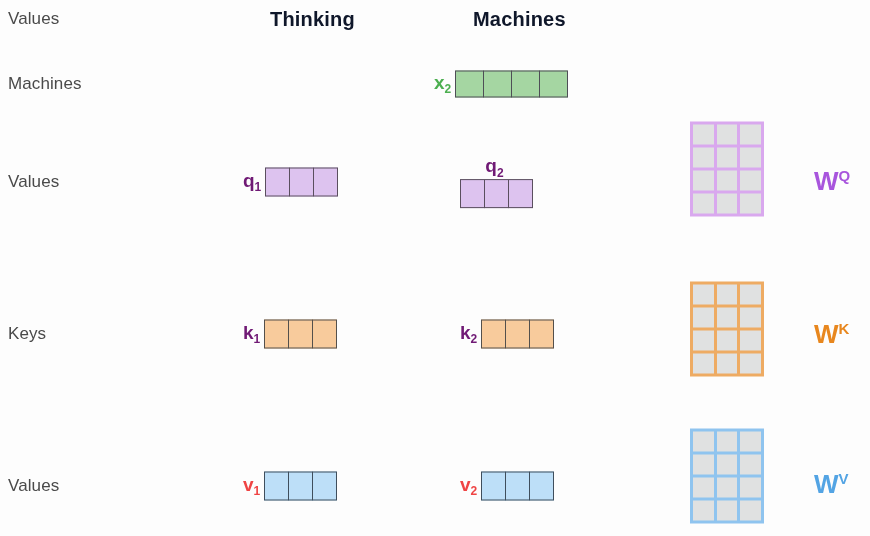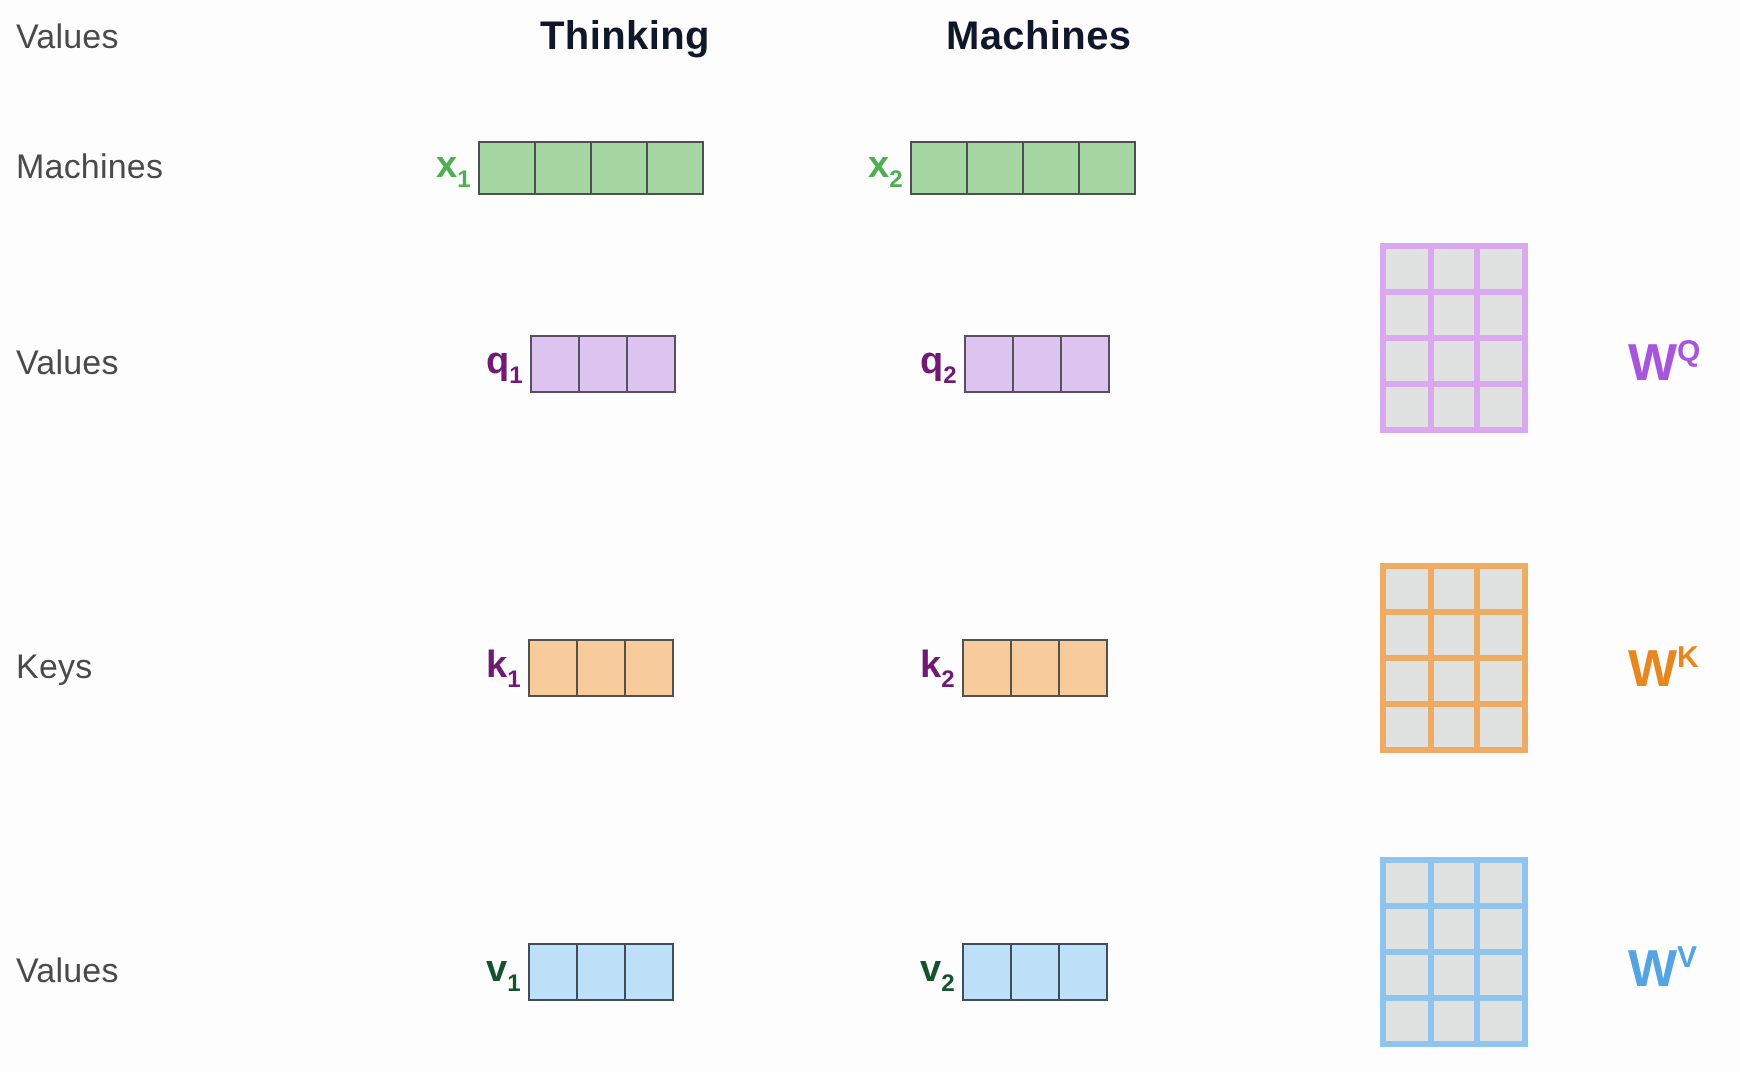--- a/index.html
+++ b/index.html
@@ -89,21 +89,21 @@
   }
   
   .vec-key .vec-name { color: #701a75; }
   .vec-key .cell {
     width: 25px;
     height: 29px;
     background: #f8cb9c;
     border-color: #54504c;
   }
   
-  .vec-value .vec-name { color: #14532d; }
+  .vec-value .vec-name { color: #ef4444; }
   .vec-value .cell {
     width: 25px;
     height: 29px;
     background: #bddff8;
     border-color: #3f4e5c;
   }
 
   
   .matrix {
     position: absolute;
@@ -149,50 +149,41 @@
 
   <div class="row-label" style="top:19px;">Values</div>
   <div class="row-label" style="top:84px;">Machines</div>
   <div class="row-label" style="top:182px;">Values</div>
   <div class="row-label" style="top:334px;">Keys</div>
   <div class="row-label" style="top:486px;">Values</div>
 
   <div class="col-header" style="left:270px; top:19px;">Thinking</div>
   <div class="col-header" style="left:473px; top:19px;">Machines</div>
 
-  <div class="vec-group vec-embed" style="left:218px; top:84px;">
-    <span class="vec-name"><span>x</span><span class="sub">1</span></span>
-    <span class="vec-cells">
-      <span class="cell"></span>
-      <span class="cell"></span>
-      <span class="cell"></span>
-      <span class="cell"></span>
-    </span>
-  </div>
 
   <div class="vec-group vec-embed" style="left:434px; top:84px;">
     <span class="vec-name"><span>x</span><span class="sub">2</span></span>
     <span class="vec-cells">
       <span class="cell"></span>
       <span class="cell"></span>
       <span class="cell"></span>
       <span class="cell"></span>
     </span>
   </div>
 
   <div class="vec-group vec-query" style="left:243px; top:182px;">
     <span class="vec-name"><span>q</span><span class="sub">1</span></span>
     <span class="vec-cells">
       <span class="cell"></span>
       <span class="cell"></span>
       <span class="cell"></span>
     </span>
   </div>
 
-  <div class="vec-group vec-query" style="left:460px; top:182px;">
+  <div class="vec-group vec-query" style="left:460px; top:182px;flex-direction:column;">
     <span class="vec-name"><span>q</span><span class="sub">2</span></span>
     <span class="vec-cells">
       <span class="cell"></span>
       <span class="cell"></span>
       <span class="cell"></span>
     </span>
   </div>
 
   <div class="vec-group vec-key" style="left:243px; top:334px;">
     <span class="vec-name"><span>k</span><span class="sub">1</span></span>

